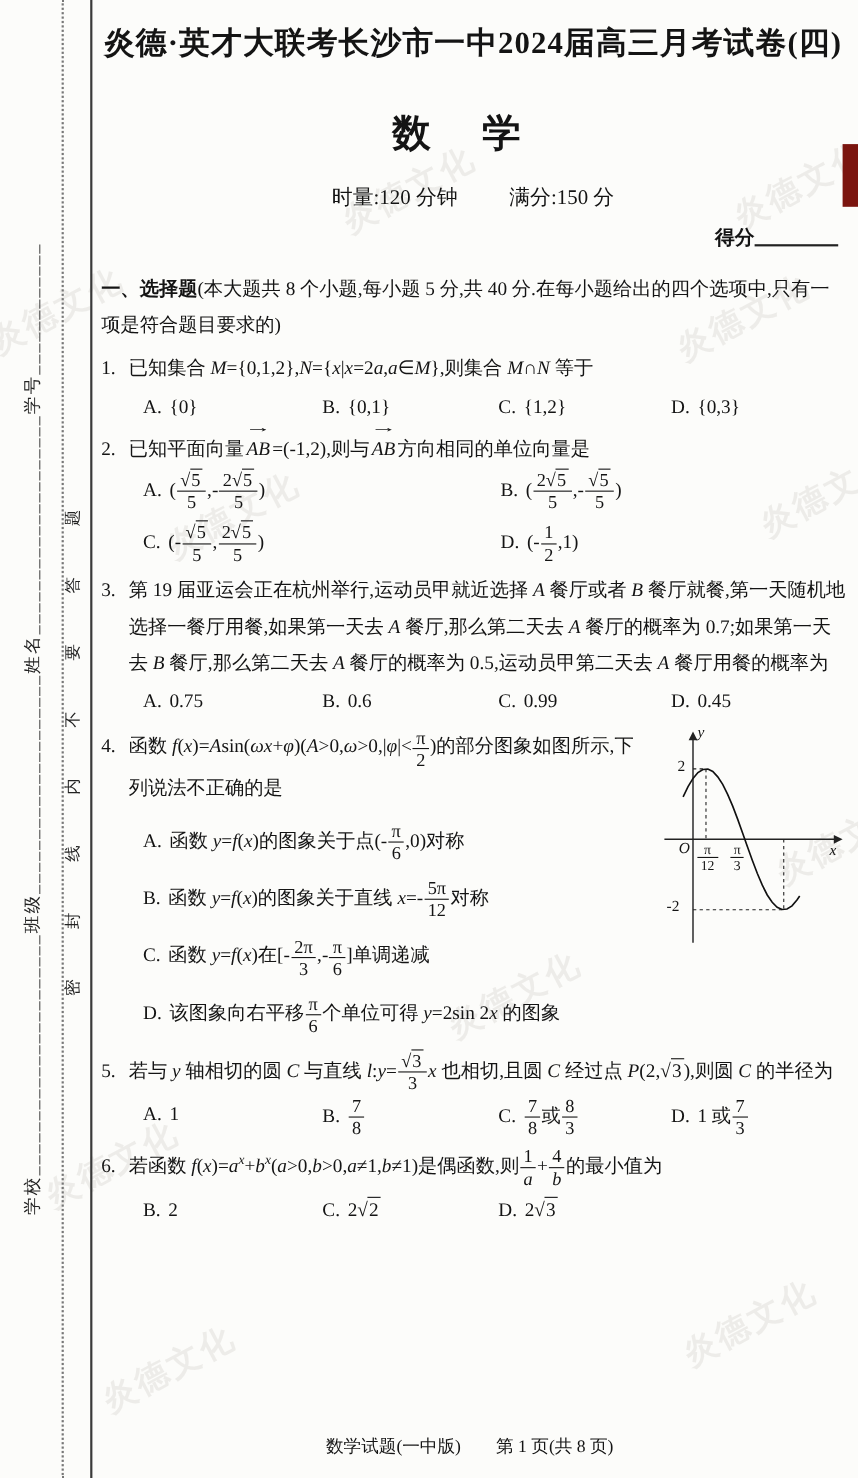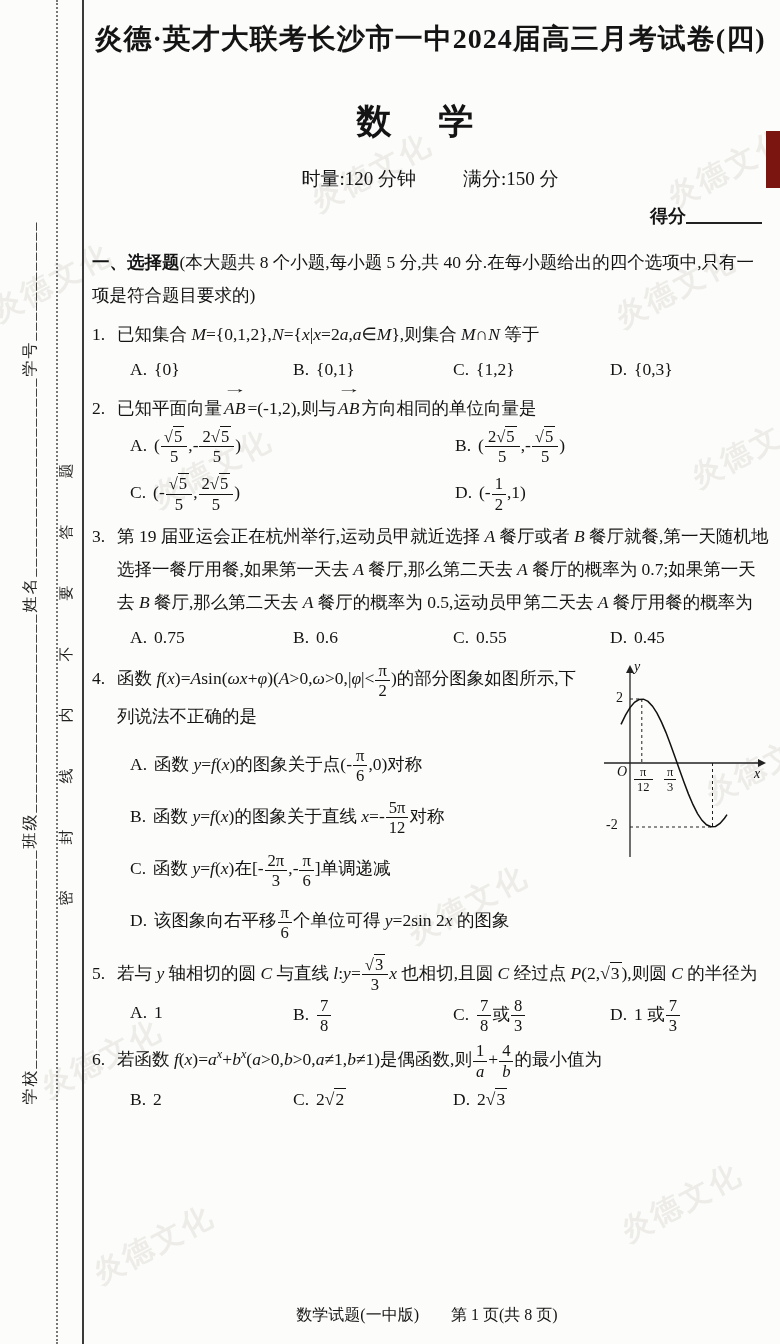--- a/index.html
+++ b/index.html
@@ -115,21 +115,21 @@
             <span class="opt"><span class="opt-label">B.</span><span class="opt-text">(<span class="frac"><span class="num">2<span class="sqrt">√<span class="rad">5</span></span></span><span class="den">5</span></span>,-<span class="frac"><span class="num"><span class="sqrt">√<span class="rad">5</span></span></span><span class="den">5</span></span>)</span></span>
             <span class="opt"><span class="opt-label">C.</span><span class="opt-text">(-<span class="frac"><span class="num"><span class="sqrt">√<span class="rad">5</span></span></span><span class="den">5</span></span>,<span class="frac"><span class="num">2<span class="sqrt">√<span class="rad">5</span></span></span><span class="den">5</span></span>)</span></span>
             <span class="opt"><span class="opt-label">D.</span><span class="opt-text">(-<span class="frac"><span class="num">1</span><span class="den">2</span></span>,1)</span></span>
           </div>
         </div>
         <div class="q-block">
           <div class="q-stem"><span class="q-num">3.</span><span class="q-text">第 19 届亚运会正在杭州举行,运动员甲就近选择 <i>A</i> 餐厅或者 <i>B</i> 餐厅就餐,第一天随机地选择一餐厅用餐,如果第一天去 <i>A</i> 餐厅,那么第二天去 <i>A</i> 餐厅的概率为 0.7;如果第一天去 <i>B</i> 餐厅,那么第二天去 <i>A</i> 餐厅的概率为 0.5,运动员甲第二天去 <i>A</i> 餐厅用餐的概率为</span></div>
           <div class="opts cols4">
             <span class="opt"><span class="opt-label">A.</span><span class="opt-text">0.75</span></span>
             <span class="opt"><span class="opt-label">B.</span><span class="opt-text">0.6</span></span>
-            <span class="opt"><span class="opt-label">C.</span><span class="opt-text">0.55</span></span>
+            <span class="opt"><span class="opt-label">C.</span><span class="opt-text">0.99</span></span>
             <span class="opt"><span class="opt-label">D.</span><span class="opt-text">0.45</span></span>
           </div>
         </div>
         <div class="q-block">
     <span class="q-figure">
       <svg width="170" height="204" viewBox="0 0 170 204">
         <g stroke="#222" stroke-width="1.3" fill="none">
           <line x1="4" y1="100" x2="159" y2="100"></line>
           <line x1="30" y1="8" x2="30" y2="194"></line>
         </g>

